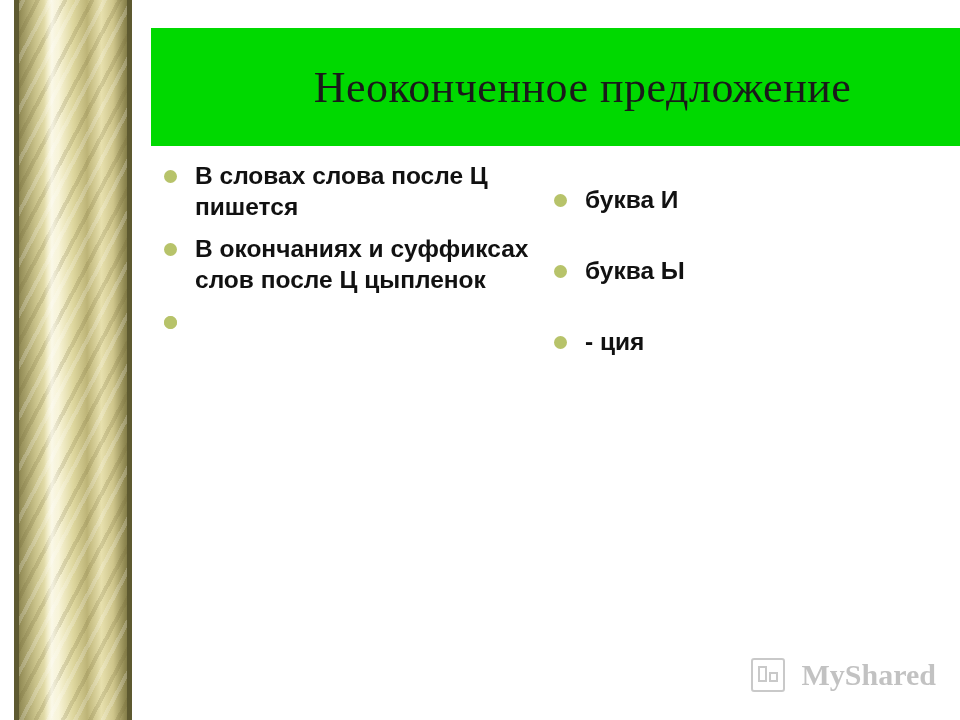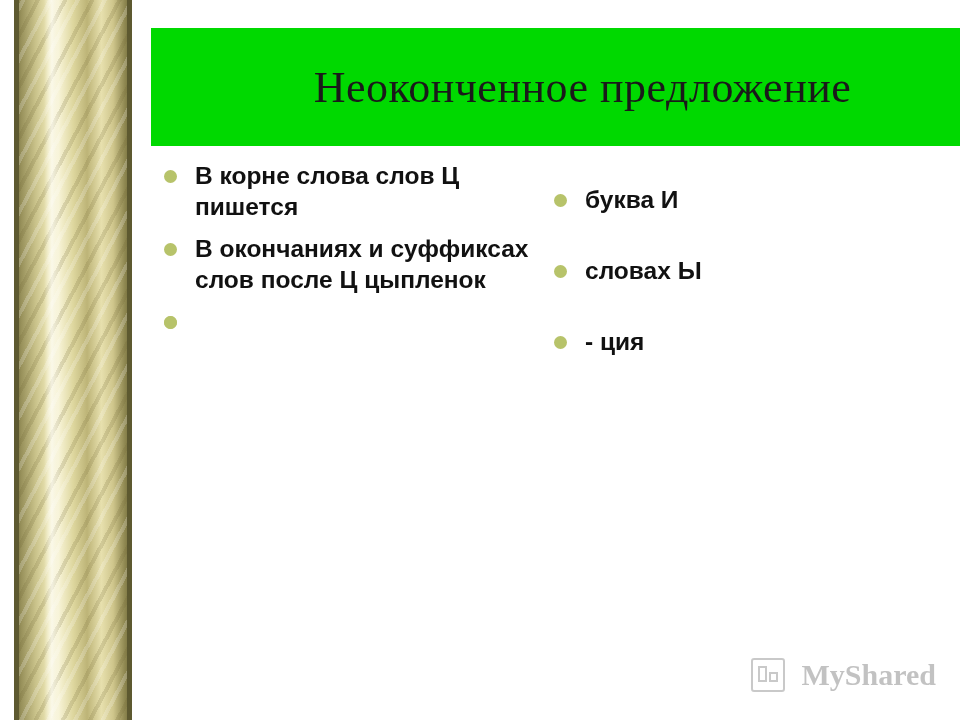--- a/index.html
+++ b/index.html
@@ -211,21 +211,21 @@
   <div class="title-banner">
     <div class="title-text">Неоконченное предложение</div>
   </div>
 
   <div class="body-area">
 
     <div class="col left">
       <ul class="bullets">
         <li>
           <span class="dot"></span>
-          <span>В корне слова слов Ц пишется</span>
+          <span>В словах слова после Ц пишется</span>
         </li>
         <li>
           <span class="dot"></span>
           <span>В окончаниях и суффиксах слов после Ц цыпленок</span>
         </li>
         <li>
           <span class="dot"></span>
         </li>
         <li>
           <span class="dot"></span>
@@ -234,21 +234,21 @@
     </div>
 
     <div class="col right">
       <ul class="bullets">
         <li>
           <span class="dot"></span>
           <span>буква И</span>
         </li>
         <li>
           <span class="dot"></span>
-          <span>словах Ы</span>
+          <span>буква Ы</span>
         </li>
         <li class="tight">
           <span class="dot"></span>
           <span>- ция</span>
         </li>
       </ul>
     </div>
 
   </div>
 

